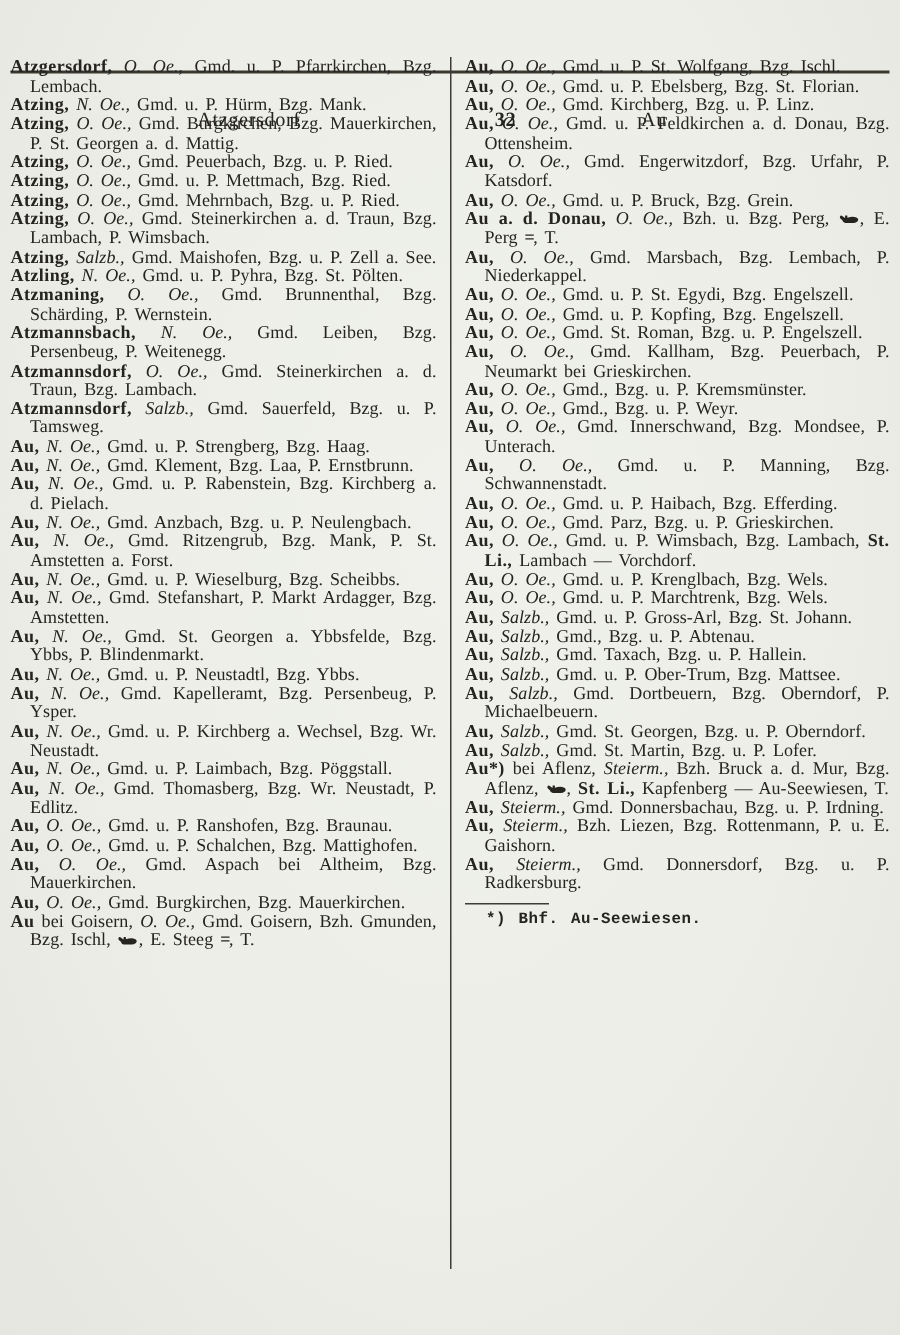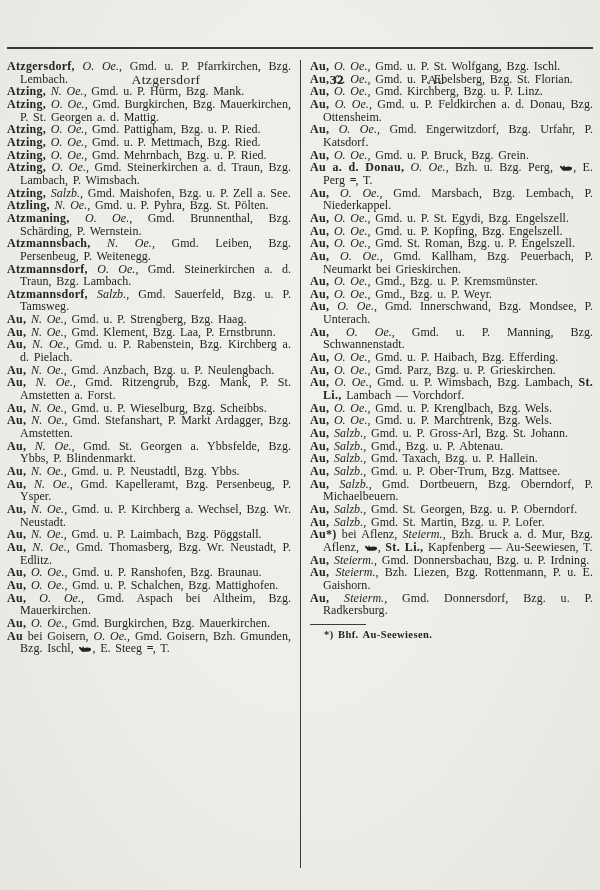--- a/index.html
+++ b/index.html
@@ -16,21 +16,21 @@
       radial-gradient(ellipse at 50% 40%, #f0f1ec 0%, #eceee7 55%, #e4e6df 100%);
   }
   
   .running-head{position:absolute;top:24px;left:0;width:600px;height:20px;font-size:13.5px;margin-top:48px;}
   .running-head .hw{position:absolute;transform:translateX(-50%);letter-spacing:.4px;}
   .hw-left{left:166px;}
   .hw-page{left:337px;font-weight:bold;}
   .hw-right{left:436px;}
   .head-rule{position:absolute;top:47px;left:7px;width:586px;height:0;border-top:2px solid #3a382f;}
   
-  .cols{position:absolute;top:60px;left:7px;width:586px;display:flex;justify-content:flex-end;}
+  .cols{position:absolute;top:38px;left:7px;width:586px;display:flex;justify-content:flex-end;}
   .col{width:293px;box-sizing:border-box;}
   .col-left{padding-right:9px;}
   .col-right{border-left:1.6px solid #3f3c33;padding-left:9px;min-height:808px;}
   .entry{
     margin:0;
     font-size:12px;
     line-height:12.65px;
     text-align:justify;
     text-indent:-13px;
     padding-left:13px;
@@ -40,41 +40,41 @@
   .entry .b{font-weight:bold;letter-spacing:.3px;}
   .entry .i{font-style:italic;}
   .ship-icon{display:inline-block;vertical-align:-1px;line-height:0;}
   .ship-icon svg{display:block;}
   .dbl-eq{font-weight:bold;letter-spacing:-1px;}
   
   .footnote{margin-top:7px;}
   .footnote-rule{width:56px;border-top:1.3px solid #3f3c33;margin:0 0 4px 0;}
   .footnote-text{
     font-size:10.5px;font-weight:bold;letter-spacing:.4px;
-    padding-left:14px;margin:0;word-spacing:1.5px;
+    padding-left:14px;margin:0;word-spacing:1.5px;font-family:Liberation Mono, monospace;
   }
 </style>
 </head>
 <body>
 
 <div class="page">
 
   <div class="running-head">
     <span class="hw hw-left">Atzgersdorf</span>
     <span class="hw hw-page">32</span>
     <span class="hw hw-right">Au</span>
   </div>
   <div class="head-rule"></div>
 
   <div class="cols">
     <div class="col col-left" id="col-left">
         <p class="entry"><span class="b">Atzgersdorf,</span><span class="i"> O. Oe.,</span><span class="n"> Gmd. u. P. Pfarrkirchen, Bzg. Lembach.</span></p>
         <p class="entry"><span class="b">Atzing,</span><span class="i"> N. Oe.,</span><span class="n"> Gmd. u. P. Hürm, Bzg. Mank.</span></p>
         <p class="entry"><span class="b">Atzing,</span><span class="i"> O. Oe.,</span><span class="n"> Gmd. Burgkirchen, Bzg. Mauerkirchen, P. St. Georgen a. d. Mattig.</span></p>
-        <p class="entry"><span class="b">Atzing,</span><span class="i"> O. Oe.,</span><span class="n"> Gmd. Pattigham, Bzg. u. P. Ried.</span></p>
+        <p class="entry"><span class="b">Atzing,</span><span class="i"> O. Oe.,</span><span class="n"> Gmd. Peuerbach, Bzg. u. P. Ried.</span></p>
         <p class="entry"><span class="b">Atzing,</span><span class="i"> O. Oe.,</span><span class="n"> Gmd. u. P. Mettmach, Bzg. Ried.</span></p>
         <p class="entry"><span class="b">Atzing,</span><span class="i"> O. Oe.,</span><span class="n"> Gmd. Mehrnbach, Bzg. u. P. Ried.</span></p>
         <p class="entry"><span class="b">Atzing,</span><span class="i"> O. Oe.,</span><span class="n"> Gmd. Steinerkirchen a. d. Traun, Bzg. Lambach, P. Wimsbach.</span></p>
         <p class="entry"><span class="b">Atzing,</span><span class="i"> Salzb.,</span><span class="n"> Gmd. Maishofen, Bzg. u. P. Zell a. See.</span></p>
         <p class="entry"><span class="b">Atzling,</span><span class="i"> N. Oe.,</span><span class="n"> Gmd. u. P. Pyhra, Bzg. St. Pölten.</span></p>
         <p class="entry"><span class="b">Atzmaning,</span><span class="i"> O. Oe.,</span><span class="n"> Gmd. Brunnenthal, Bzg. Schärding, P. Wernstein.</span></p>
         <p class="entry"><span class="b">Atzmannsbach,</span><span class="i"> N. Oe.,</span><span class="n"> Gmd. Leiben, Bzg. Persenbeug, P. Weitenegg.</span></p>
         <p class="entry"><span class="b">Atzmannsdorf,</span><span class="i"> O. Oe.,</span><span class="n"> Gmd. Steinerkirchen a. d. Traun, Bzg. Lambach.</span></p>
         <p class="entry"><span class="b">Atzmannsdorf,</span><span class="i"> Salzb.,</span><span class="n"> Gmd. Sauerfeld, Bzg. u. P. Tamsweg.</span></p>
         <p class="entry"><span class="b">Au,</span><span class="i"> N. Oe.,</span><span class="n"> Gmd. u. P. Strengberg, Bzg. Haag.</span></p>

